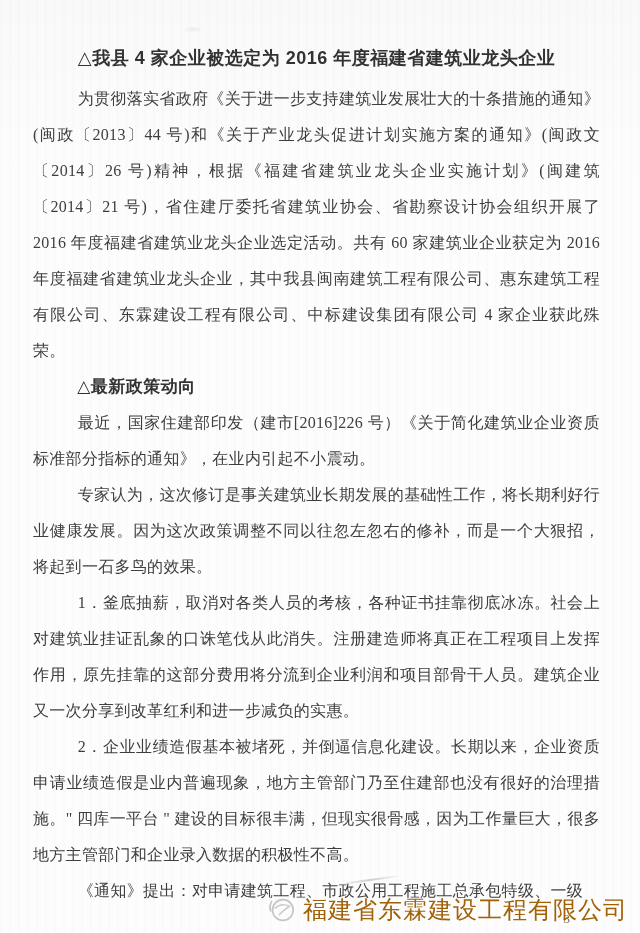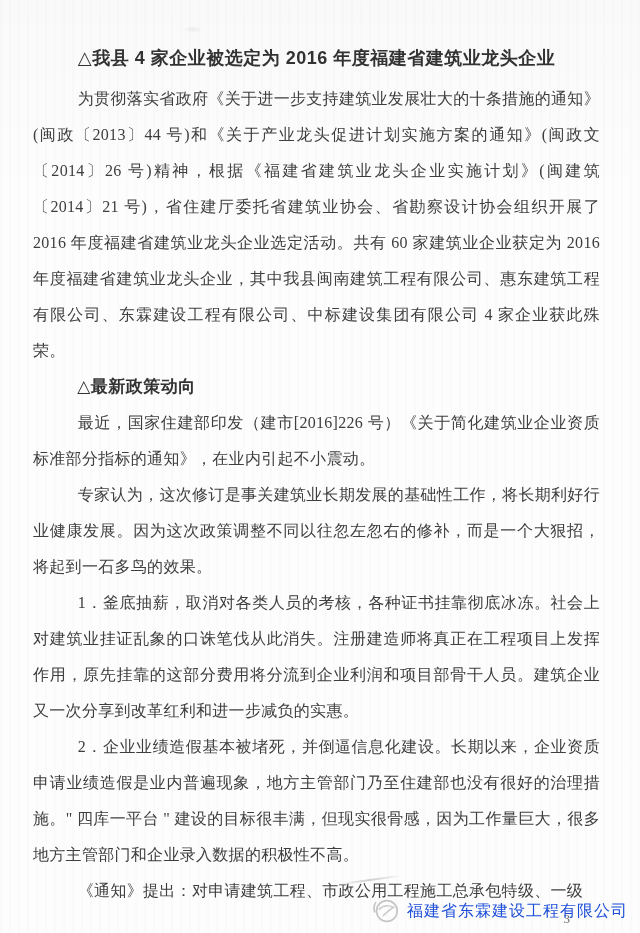--- a/index.html
+++ b/index.html
@@ -81,23 +81,23 @@
     right: 12px; bottom: 7px;
     display: flex;
     align-items: center;
     gap: 7px;
     color: #b3b3b3;
   }
   .watermark .logo { width: 30px; height: 30px; }
   .watermark .logo svg { display: block; width: 30px; height: 30px; }
   .wm-text {
     font-family: Liberation Serif, serif;
-    font-size: 16px;
+    font-size: 24px;
     letter-spacing: 1px;
-    color: #1d4ed8;
+    color: #a16207;
   }
 </style>
 </head>
 <body>
 
 <div class="page">
 
   <div class="scan-smudge"></div>
 
   <div class="content">

